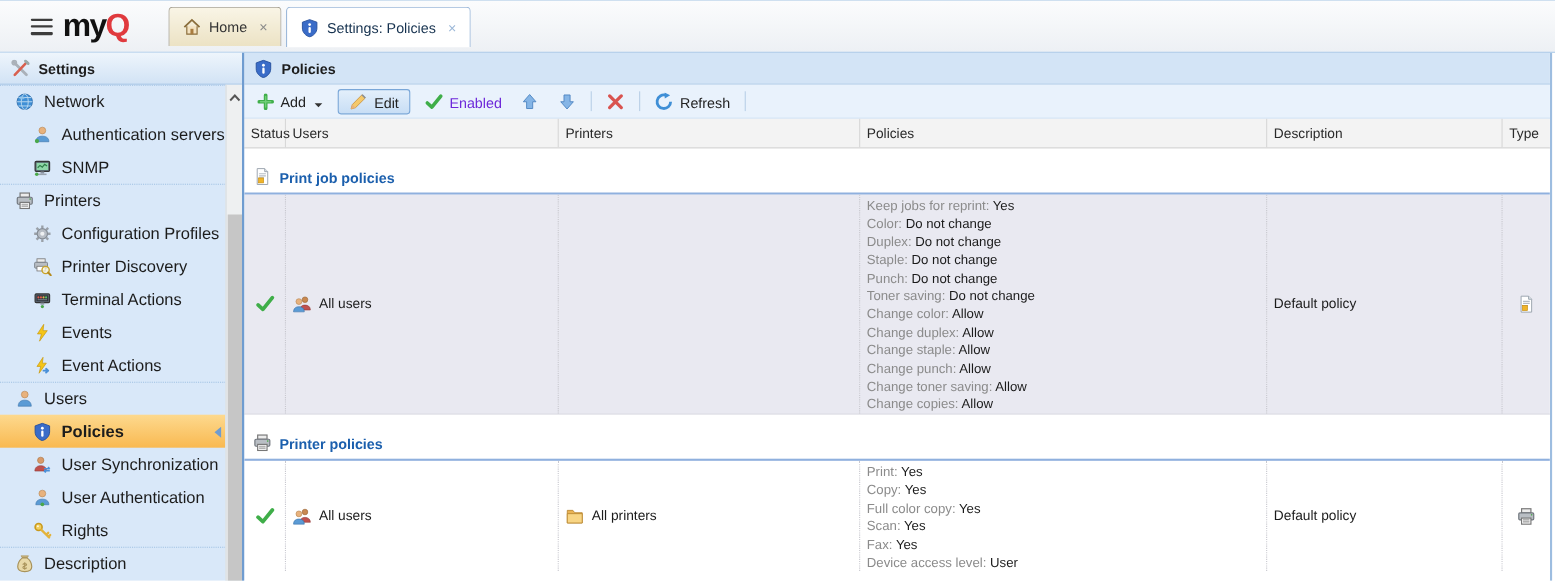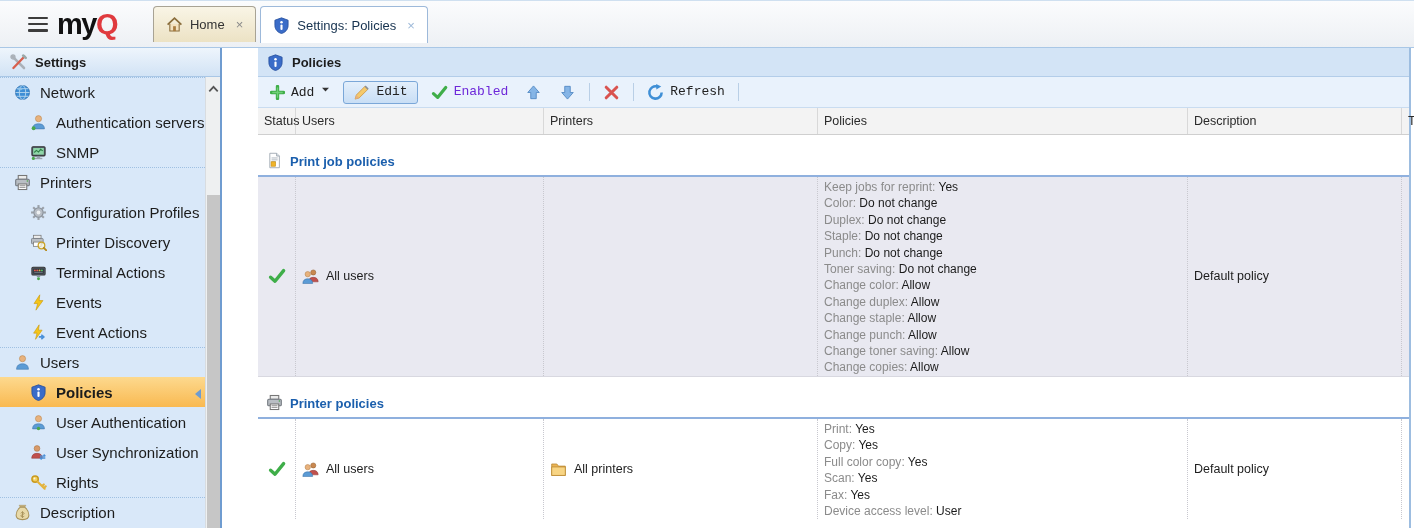--- a/index.html
+++ b/index.html
@@ -21,21 +21,21 @@
     border:1px solid #a8a394; border-bottom:none; border-radius:4px 4px 0 0;
     background:linear-gradient(#f9f5e6,#ece2c4); font-size:13px; color:#333; cursor:pointer; }
   .tab .tab-close { color:#8a8a8a; font-size:13px; margin-left:4px; cursor:pointer; }
   .tab.active { height:37px; background:#fff; border:1px solid #9db9da; border-bottom:none;
     margin-bottom:-1px; z-index:3; color:#16324f; }
   .tab.active .tab-close { color:#9cb8d8; }
   .icon { display:inline-flex; width:17px; height:17px; flex:0 0 auto; }
   .icon svg { width:100%; height:100%; }
 
   
-  .body { flex:1; display:flex; min-height:0;gap:36px; }
+  .body { flex:1; display:flex; min-height:0; }
 
   
   .sidebar { width:222px; flex:0 0 222px; background:#d9e8f9; position:relative; border-right:2px solid #6f9cd0; }
   .sb-header { height:29px; display:flex; align-items:center; gap:8px; padding-left:10px;
     background:linear-gradient(#eef5fc,#d2e3f5); border-bottom:1px solid #a9c7e6;
     font-weight:bold; font-size:13px; color:#1c1c1c; }
   .sb-list { position:absolute; top:29px; left:0; right:15px; bottom:0; overflow:hidden; }
   .sb-item { height:30px; display:flex; align-items:center; gap:9px; padding-left:14px;
     font-size:15px; color:#1c1c1c; cursor:pointer; position:relative; }
   .sb-item.lvl1 { padding-left:30px; }
@@ -46,21 +46,21 @@
   .sb-scroll { position:absolute; top:29px; right:0; bottom:0; width:15px; background:#eef0f1; border-left:1px solid #d8dce0; }
   .sb-scroll .up { position:absolute; top:0; left:0; right:0; height:24px; display:flex; align-items:center; justify-content:center; cursor:pointer; }
   .sb-scroll .thumb { position:absolute; top:118px; bottom:0; left:1px; width:13px; background:#c6c6c6; cursor:grab; }
 
   
   .main { flex:1; display:flex; flex-direction:column; min-width:0; border-right:2px solid #9dbde0; margin-right:3px; background:#fff; }
   .main-header { height:29px; flex:0 0 29px; background:#d3e4f6; border-bottom:1px solid #b3cde9;
     display:flex; align-items:center; gap:8px; padding-left:9px; font-weight:bold; font-size:13px; }
   .toolbar { height:31px; flex:0 0 31px; background:#e9f2fc; border-bottom:1px solid #c9dcf0;
     display:flex; align-items:center; gap:9px; padding-left:8px; font-size:13px; color:#222; }
-  .tbtn { display:flex; align-items:flex-start; gap:6px; cursor:pointer; padding:2px 3px; border:1px solid transparent;font-family:Liberation Mono, monospace; }
+  .tbtn { display:flex; align-items:flex-end; gap:6px; cursor:pointer; padding:2px 3px; border:1px solid transparent; }
   .tbtn .caret { width:9px; height:9px; display:inline-flex; margin-left:1px; }
   .tbtn.framed { border:1px solid #7aa7d8; border-radius:3px; background:linear-gradient(#e3effb,#c8def5); padding:2px 9px; }
   .tbtn.disabled { color:#6d28d9; cursor:default; }
   .tsep { width:1px; height:18px; background:#b9cfe6; }
 
   
   .grid { flex:1; display:flex; flex-direction:column; min-height:0; background:#fff; }
   .grid-header { height:27px; flex:0 0 27px; display:flex; background:#f3f3f3; border-bottom:1px solid #cfcfcf; }
   .gh-cell { display:flex; align-items:center; padding:0 6px; border-right:1px solid #d8d8d8;
     font-size:12.5px; color:#2a2a2a; cursor:pointer; }
@@ -274,36 +274,36 @@
               </svg>
             </span>
             <span>Policies</span>
             <span class="marker"><svg viewBox="0 0 8 12">
                 <path d="M7 1 L1 6 L7 11 Z" fill="#6f9cd0"></path>
               </svg></span>
           </div>
           <div class="sb-item lvl1">
             <span class="icon">
               <svg viewBox="0 0 16 16">
+                <circle cx="6.6" cy="4.2" r="2.7" fill="#d89a6a" stroke="#a8713e" stroke-width=".5"></circle>
+                <path d="M1.6 13.4 C1.6 10 4 8.8 6.6 8.8 C9.2 8.8 11.6 10 11.6 13.4 Z" fill="#c0504d" stroke="#8f3b38" stroke-width=".5"></path>
+                <path d="M9.4 11.4 H14.4 M14.4 11.4 L12.8 10 M9.4 13.2 H14.4 M9.4 13.2 L11 14.6" stroke="#4a90d9" stroke-width="1.3" fill="none"></path>
+              </svg>
+            </span>
+            <span>User Synchronization</span>
+          </div>
+          <div class="sb-item lvl1">
+            <span class="icon">
+              <svg viewBox="0 0 16 16">
                 <circle cx="8" cy="4.4" r="2.9" fill="#e8b27d" stroke="#b5824c" stroke-width=".5"></circle>
                 <path d="M2.4 14 C2.4 10.4 5 9.2 8 9.2 C11 9.2 13.6 10.4 13.6 14 Z" fill="#5b9bd5" stroke="#3a72a8" stroke-width=".5"></path>
                 <circle cx="8" cy="13.6" r="1.6" fill="#4aa84a"></circle>
               </svg>
             </span>
             <span>User Authentication</span>
-          </div>
-          <div class="sb-item lvl1">
-            <span class="icon">
-              <svg viewBox="0 0 16 16">
-                <circle cx="6.6" cy="4.2" r="2.7" fill="#d89a6a" stroke="#a8713e" stroke-width=".5"></circle>
-                <path d="M1.6 13.4 C1.6 10 4 8.8 6.6 8.8 C9.2 8.8 11.6 10 11.6 13.4 Z" fill="#c0504d" stroke="#8f3b38" stroke-width=".5"></path>
-                <path d="M9.4 11.4 H14.4 M14.4 11.4 L12.8 10 M9.4 13.2 H14.4 M9.4 13.2 L11 14.6" stroke="#4a90d9" stroke-width="1.3" fill="none"></path>
-              </svg>
-            </span>
-            <span>User Synchronization</span>
           </div>
           <div class="sb-item lvl1">
             <span class="icon">
               <svg viewBox="0 0 16 16">
                 <circle cx="4.8" cy="4.8" r="3" fill="#f2cf5e" stroke="#c99a1e" stroke-width="1.4"></circle>
                 <circle cx="4.2" cy="4.2" r=".9" fill="#fff" opacity=".8"></circle>
                 <path d="M7.2 7.2 L13.8 13.8 M11.4 11.4 L13 9.8 M13.2 13.2 L14.8 11.6" stroke="#e3b33c" stroke-width="2" fill="none" stroke-linecap="round"></path>
               </svg>
             </span>
             <span>Rights</span>

